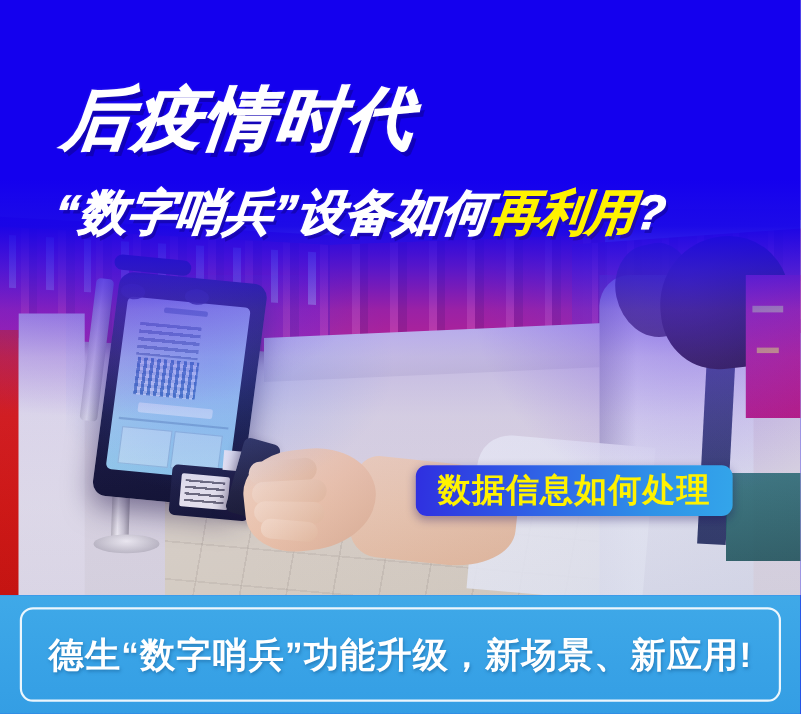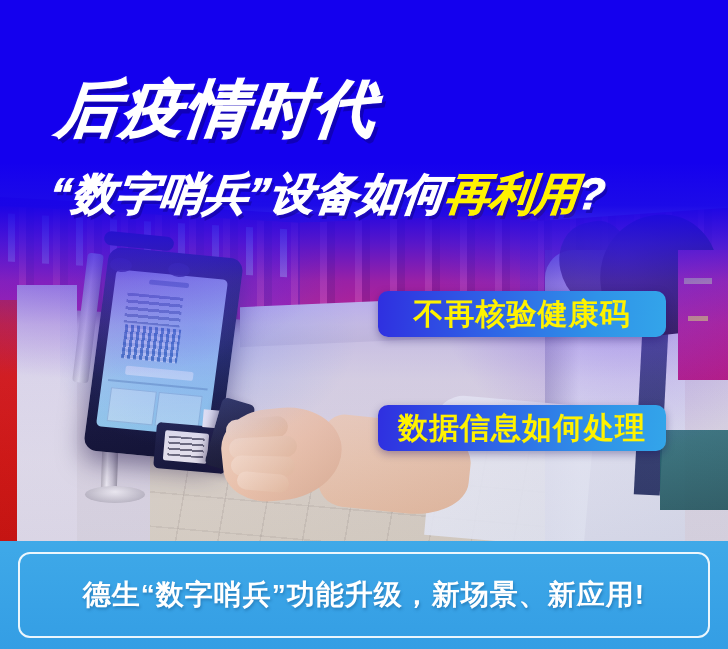--- a/index.html
+++ b/index.html
@@ -296,35 +296,35 @@
     background:linear-gradient(95deg,#2f2fe0 0%,#2f62e6 38%,#2f92e8 75%,#33a5ea 100%);
     display:flex; align-items:center; justify-content:center;
     box-shadow:0 3px 9px rgba(20,10,90,.35);
   }
   .pill span {
     font-size:30px; font-weight:700; color:#fff200;
     letter-spacing:1px; white-space:nowrap; line-height:1;
   }
   #pill0 { top:291px; }
   #pill1 { top:360px; }
-  #pill2 { top:405px; }
+  #pill2 { top:423px; }
 
   
   .footer {
     position:absolute; left:0; top:541px; width:728px; height:108px;
     background:linear-gradient(180deg,#3fa9e8 0%,#38a2e6 60%,#349ee4 100%);
   }
   .footer-inner {
     position:absolute; left:18px; top:11px; width:692px; height:86px;
     border:2px solid rgba(255,255,255,.9);
     border-radius:12px;
     display:flex; align-items:center; justify-content:center;
   }
   .footer-inner span {
-    font-size:28px; font-weight:700; color:#ffffff;
+    font-size:32px; font-weight:700; color:#ffffff;
     letter-spacing:1px; white-space:nowrap; line-height:1;
     text-shadow:1px 2px 3px rgba(10,60,110,.35);
   }
 </style>
 </head>
 <body>
 
 <div id="poster">
 
   <div class="photo">
@@ -391,23 +391,20 @@
     <div class="ov-cyan"></div>
     <div class="ov-blue-top"></div>
   </div>
 
   <div class="title-main">后疫情时代</div>
 
   <div class="title-sub">
     <span>“数字哨兵”设备如何</span><span class="hl-yellow">再利用</span><span>?</span>
   </div>
 
-  <div class="pill" id="pill0">
-    <span>不再核验健康码</span>
-  </div>
   <div class="pill" id="pill2">
     <span>数据信息如何处理</span>
   </div>
 
   <div class="footer">
     <div class="footer-inner">
       <span>德生“数字哨兵”功能升级，新场景、新应用!</span>
     </div>
   </div>
 

